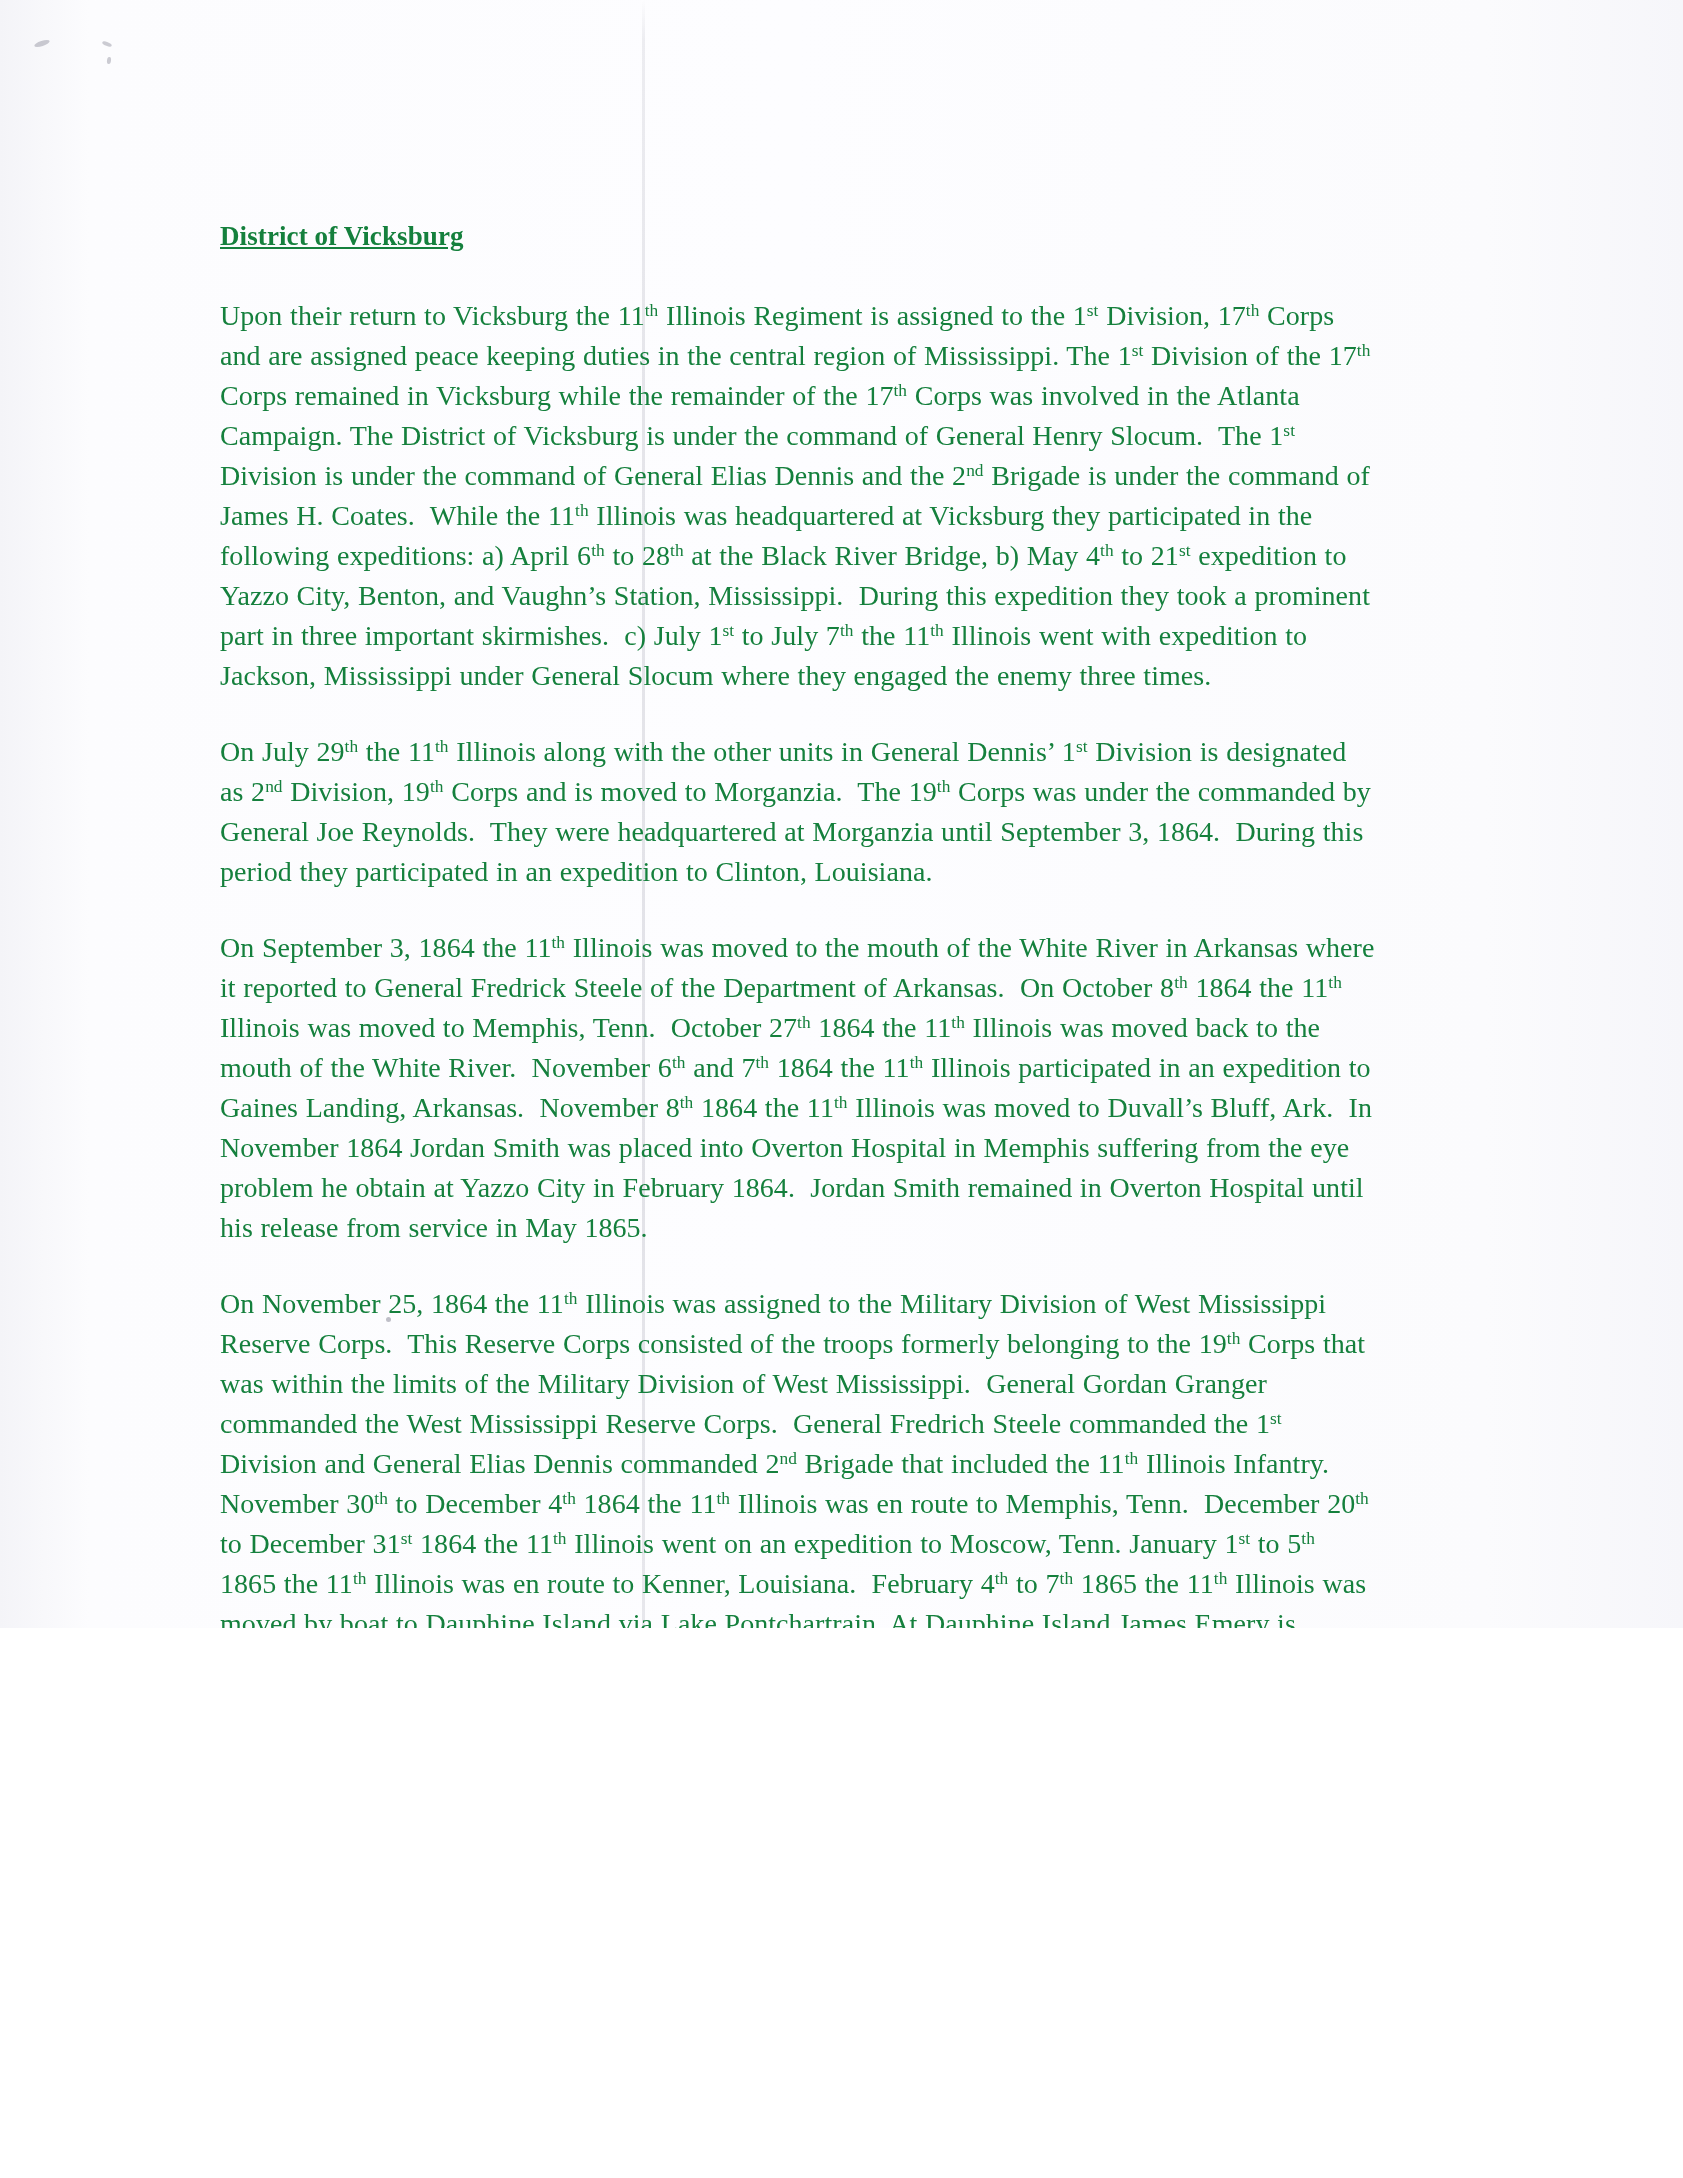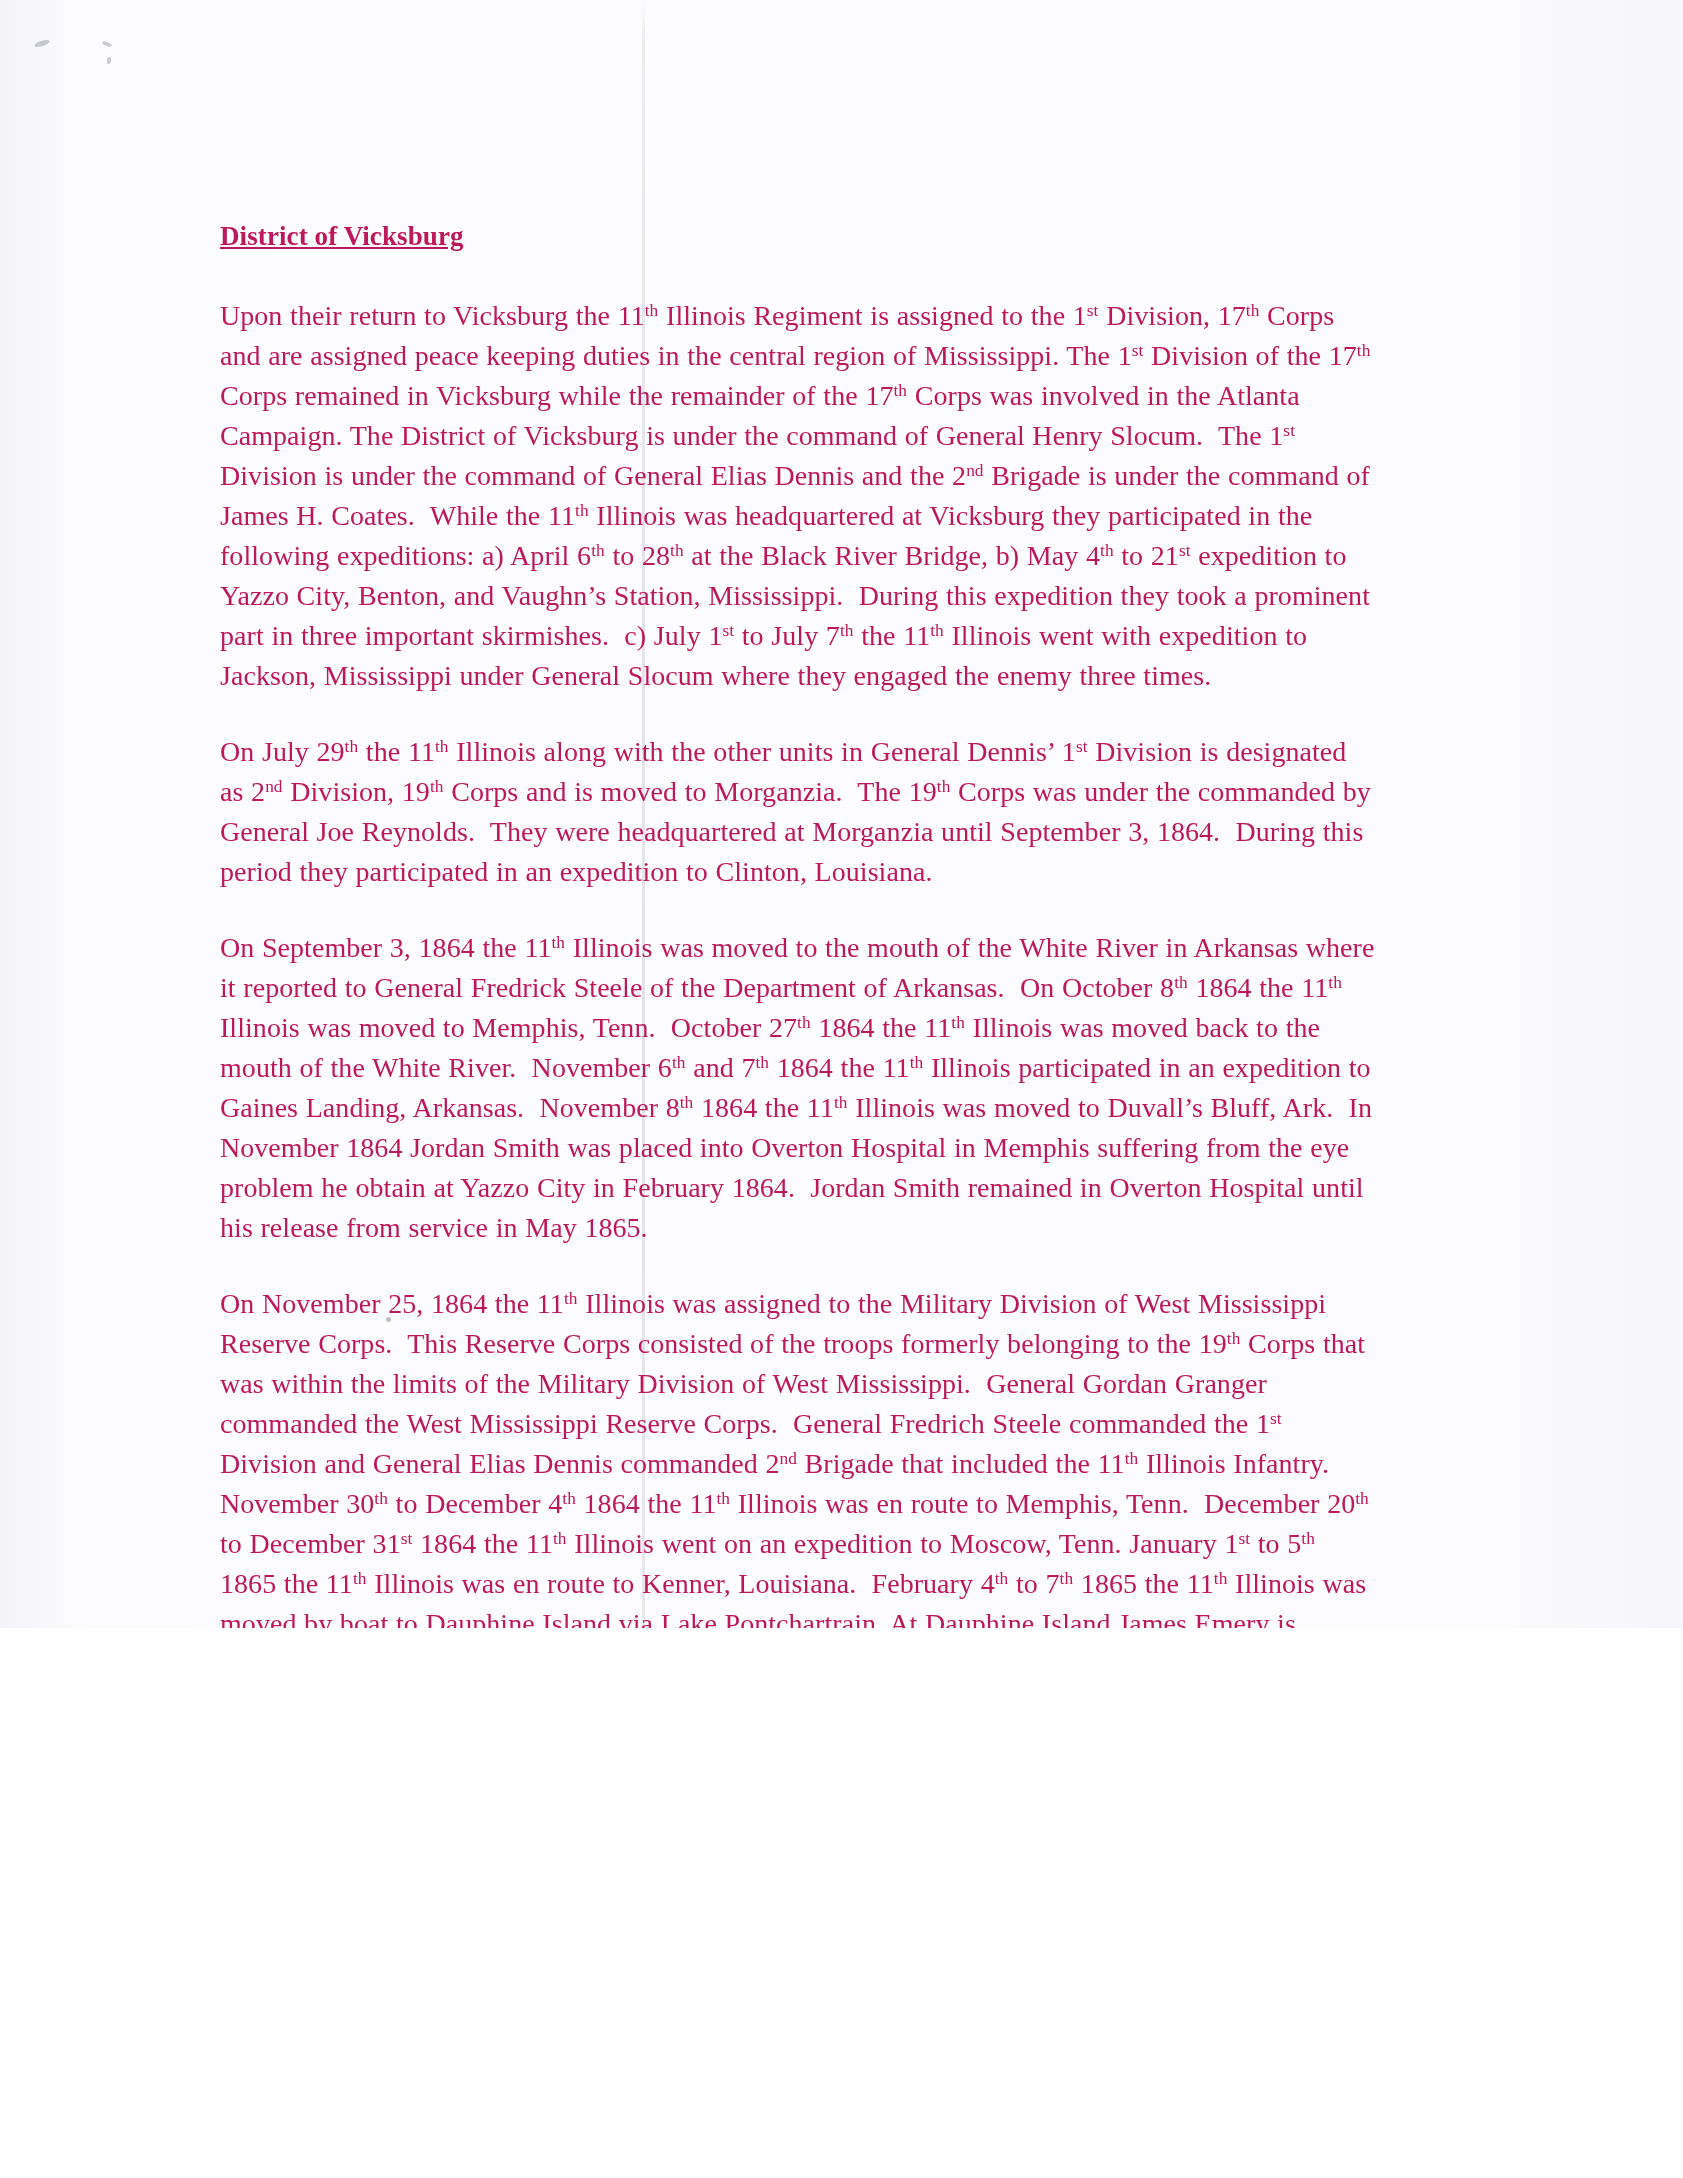--- a/index.html
+++ b/index.html
@@ -7,21 +7,21 @@
     padding: 0;
     background: #ffffff;
   }
   .page {
     position: relative;
     width: 1683px;
     height: 1628px;
     background: #fbfbfd;
     overflow: hidden;
     font-family: "Liberation Serif", "DejaVu Serif", serif;
-    color: #be185d;
+    color: #15803d;
   }
   
   .paper-tint {
     position: absolute;
     inset: 0;
     background:
       linear-gradient(90deg, #f4f4f8 0px, #fcfcfe 89px, #fdfdff 792px, #fbfbfd 1485px, #f6f6fa 1683px);
     pointer-events: none;
   }
   .fold-line {

